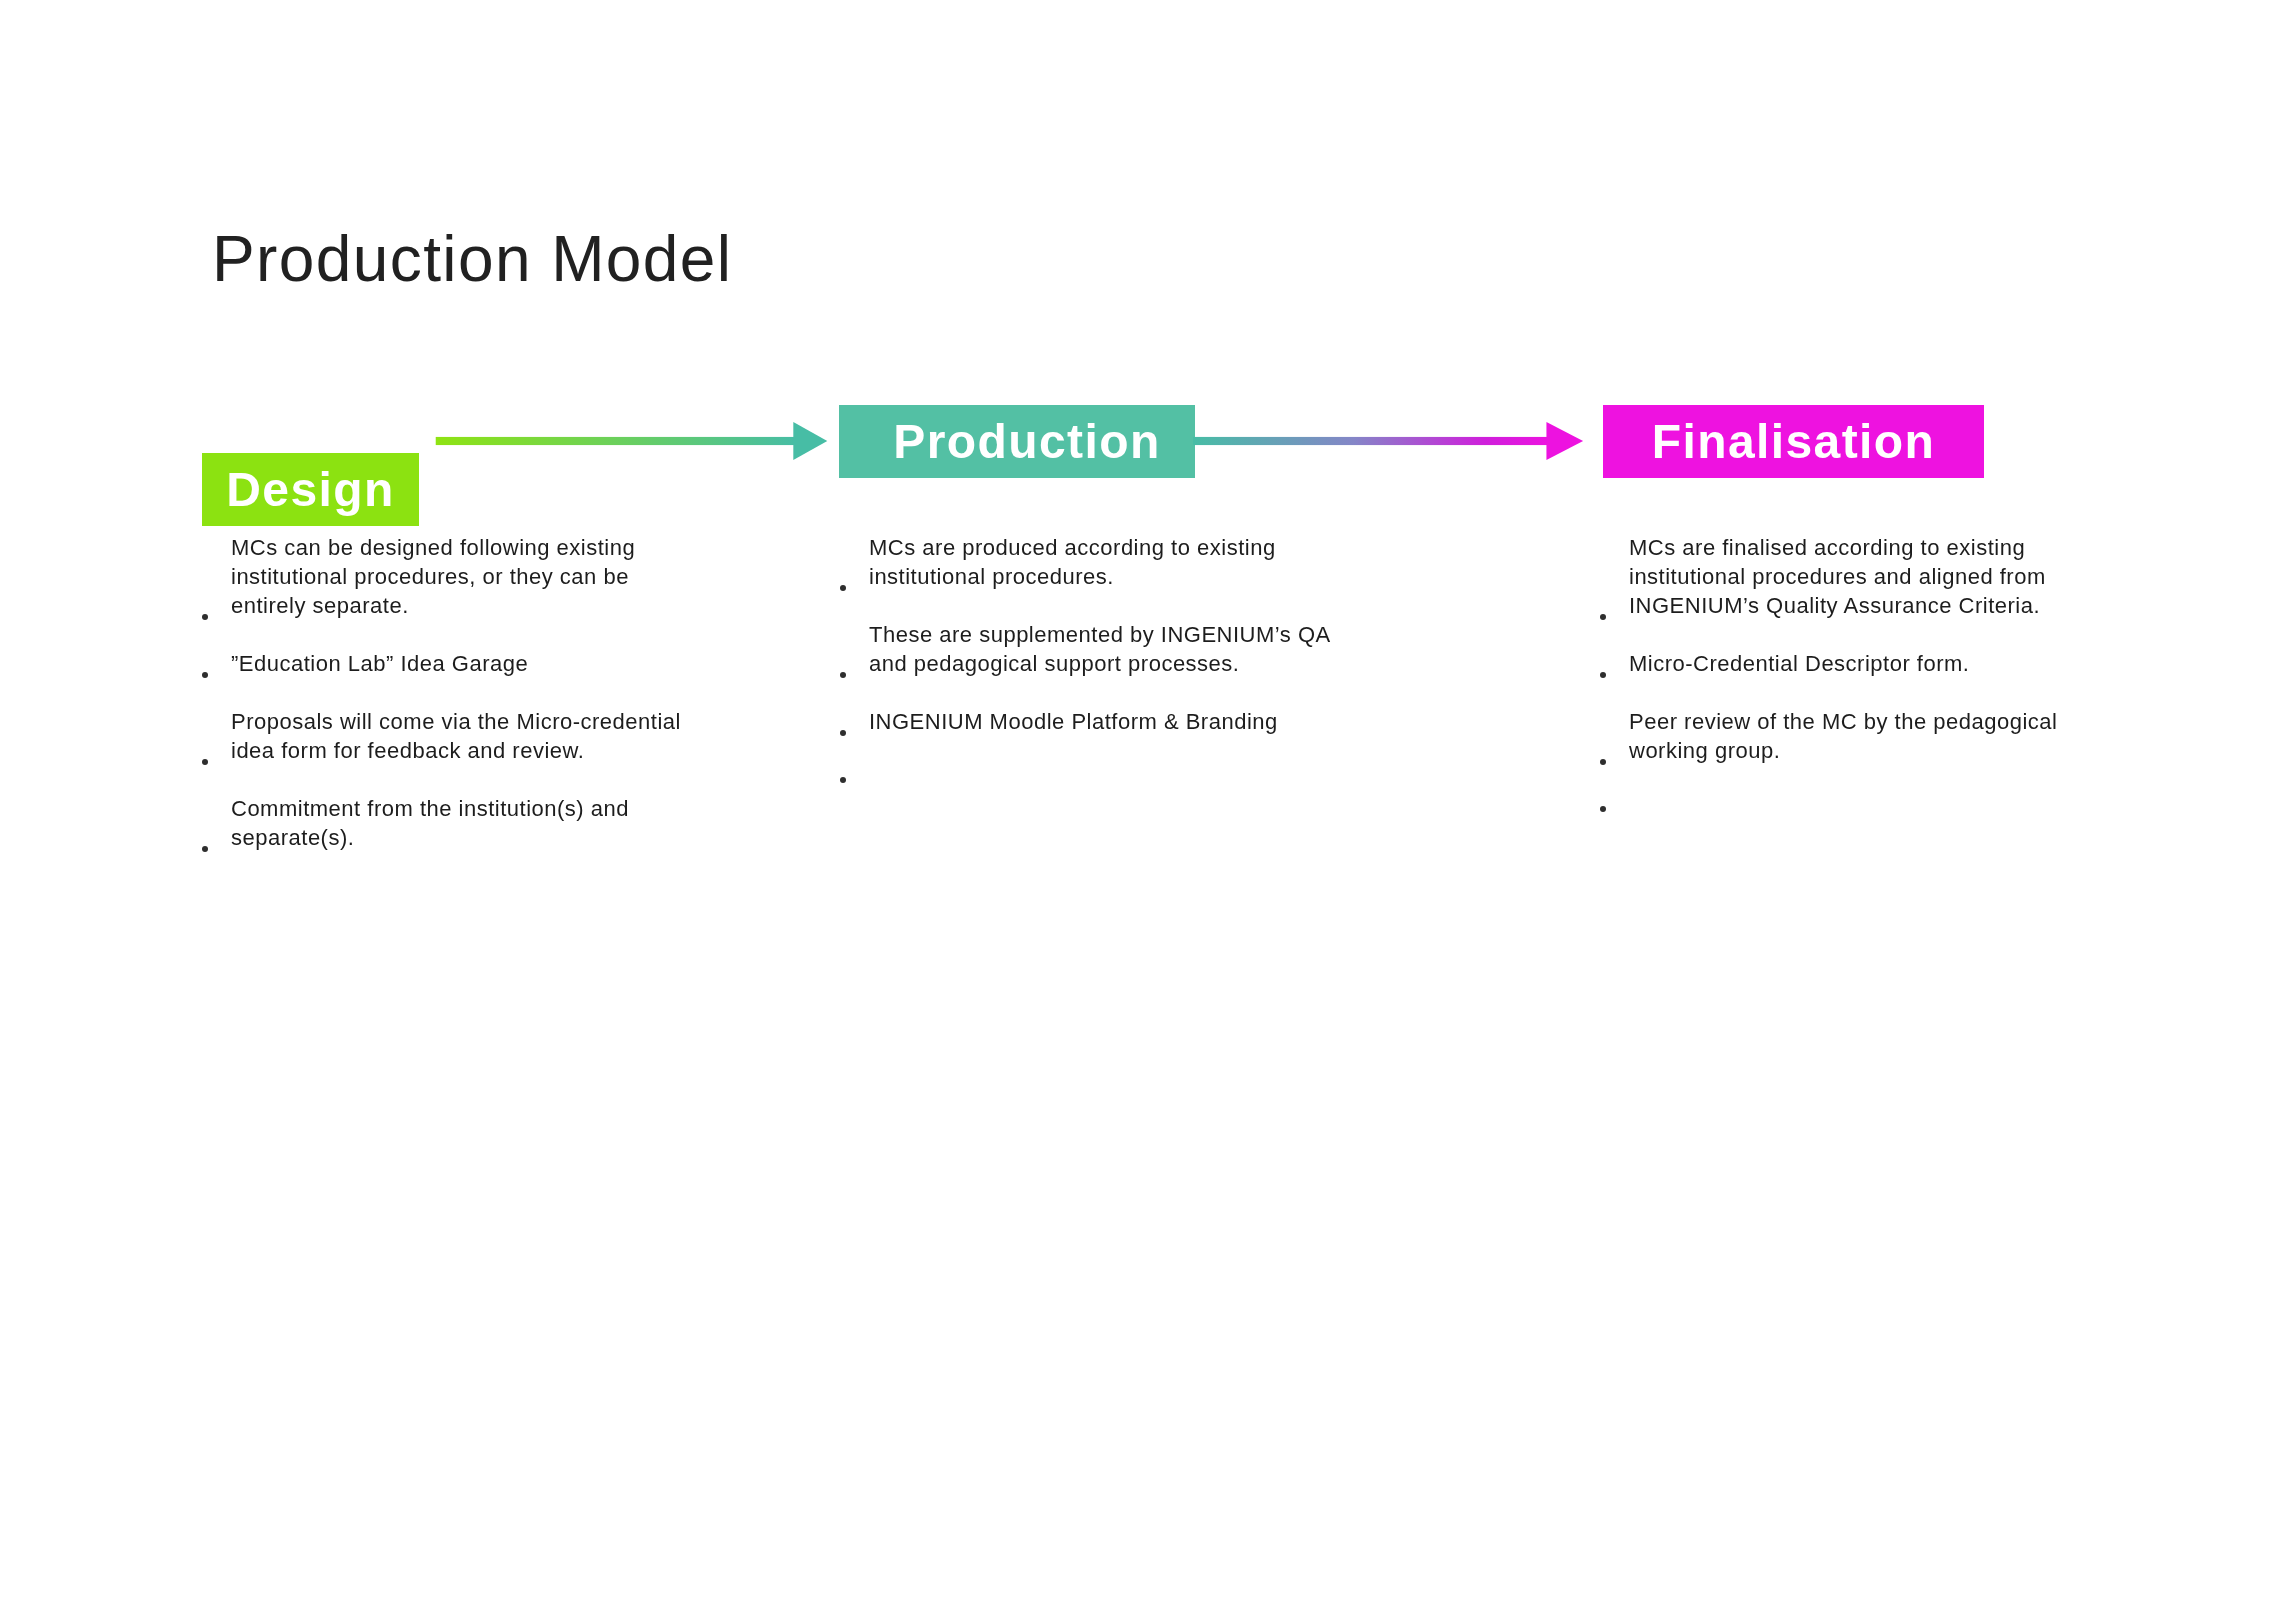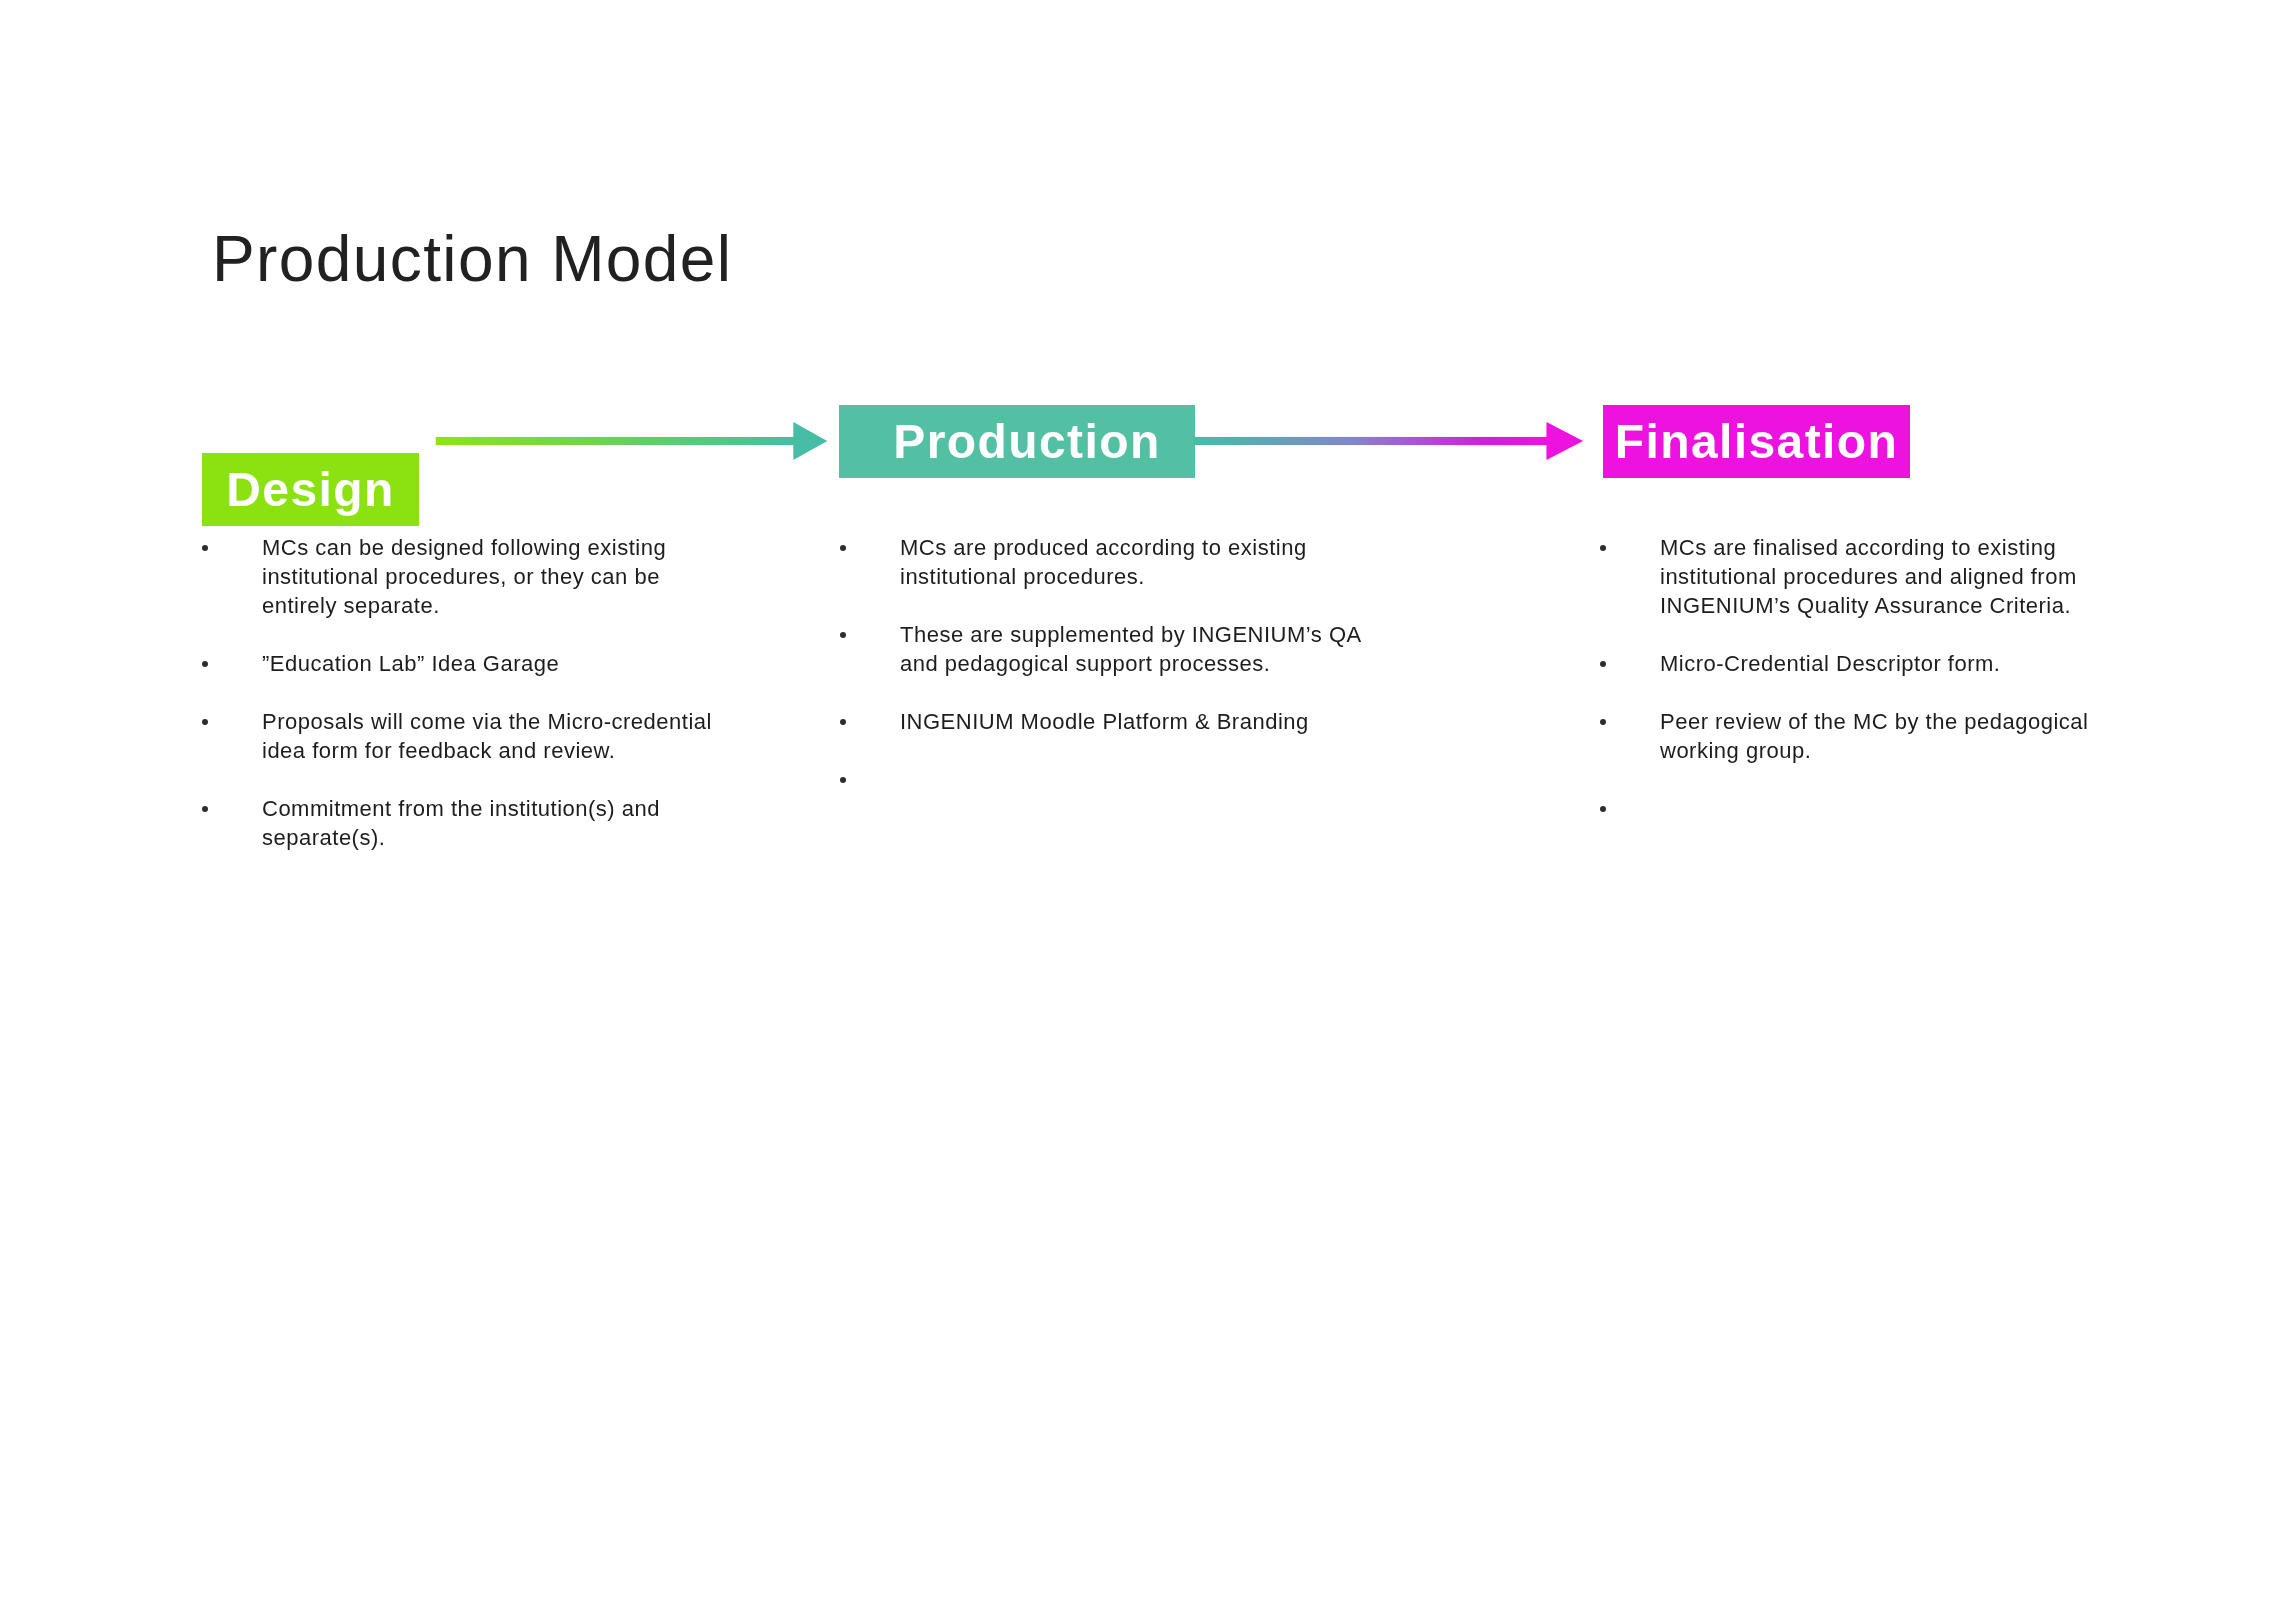--- a/index.html
+++ b/index.html
@@ -39,44 +39,43 @@
   }
   .stage-box .stage-label {
     color: #ffffff;
     font-weight: bold;
     font-size: 48px;
     letter-spacing: 1.4px;
     white-space: nowrap;
   }
   #stage-design       { left: 202px;  width: 217px; margin-top: 48px; }
   #stage-production   { left: 839px; width: 336px; padding-left: 20px; }
-  #stage-finalisation { left: 1603px; width: 307px; justify-content: center; }
+  #stage-finalisation { left: 1603px; width: 381px; justify-content: center; }
 
   .arrow-svg {
     position: absolute;
     top: 422px;
     height: 38px;
   }
   #arrow-1 { left: 435px;  width: 393px; }
   #arrow-2 { left: 1192px; width: 392px; }
 
   .col {
     position: absolute;
     top: 533px;
     width: 627px;
   }
   #col-design       { left: 202px; }
   #col-production   { left: 840px; }
   #col-finalisation { left: 1600px; }
 
   .bullet {
     display: flex;
-    align-items: flex-start;
+    align-items: flex-end;
     margin: 0 0 29px 0;
-    gap: 31px;
   }
   .bullet .dot-cell {
     flex: 0 0 29px;
   }
   .bullet .dot {
     display: block;
     width: 6.1px;
     height: 6.1px;
     margin-top: 11.6px;
     border-radius: 50%;

